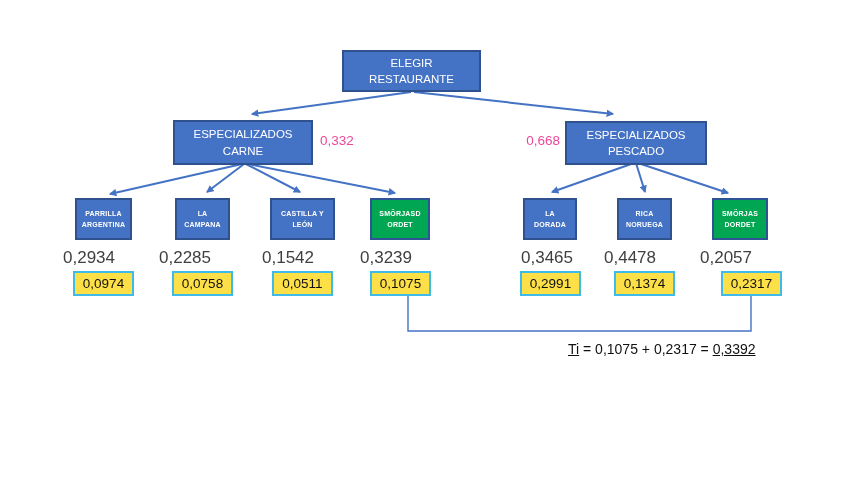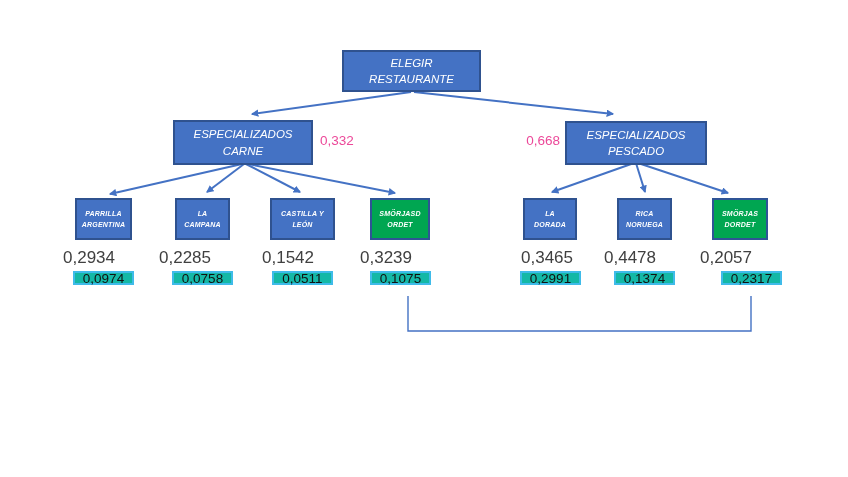--- a/index.html
+++ b/index.html
@@ -15,21 +15,20 @@
   .node {
     position: absolute;
     background: #4472C4;
     border: 2px solid #2F528F;
     color: #ffffff;
     display: flex;
     align-items: center;
     justify-content: center;
     text-align: center;
     box-sizing: border-box;
-    font-style: italic;
   }
   .node .label { white-space: pre-line; }
   .node.big { font-size: 11.5px; line-height: 1.4; }
   .node.leaf { font-size: 7px; font-weight: bold; line-height: 1.6; letter-spacing: 0.2px; }
   .node.green { background: #00A651; border-color: #2F5496; }
   .weight {
     position: absolute;
     font-size: 13.5px;
     color: #ec4899;
   }
@@ -39,22 +38,22 @@
     top: 248px;
     width: 80px;
     font-size: 17px;
     color: #404040;
     text-align: left;
   }
   .result {
     position: absolute;
     top: 271px;
     width: 61px;
-    height: 14px;
-    background: #14b8a6;
+    height: 25px;
+    background: #fde047;
     border: 2px solid #3FBBE9;
     box-sizing: border-box;
     display: flex;
     align-items: center;
     justify-content: center;
     font-size: 13.5px;
     color: #111111;
   }
   .formula {
     position: absolute;
@@ -158,14 +157,17 @@
   <div class="result" style="left:520px;">
       <span>0,2991</span>
     </div>
   <div class="result" style="left:614px;">
       <span>0,1374</span>
     </div>
   <div class="result" style="left:721px;">
       <span>0,2317</span>
     </div>
 
+  <div class="formula">
+    <span class="u">Ti</span><span> = 0,1075 + 0,2317 = </span><span class="u">0,3392</span>
+  </div>
 
 </div>
 
 </body></html>

